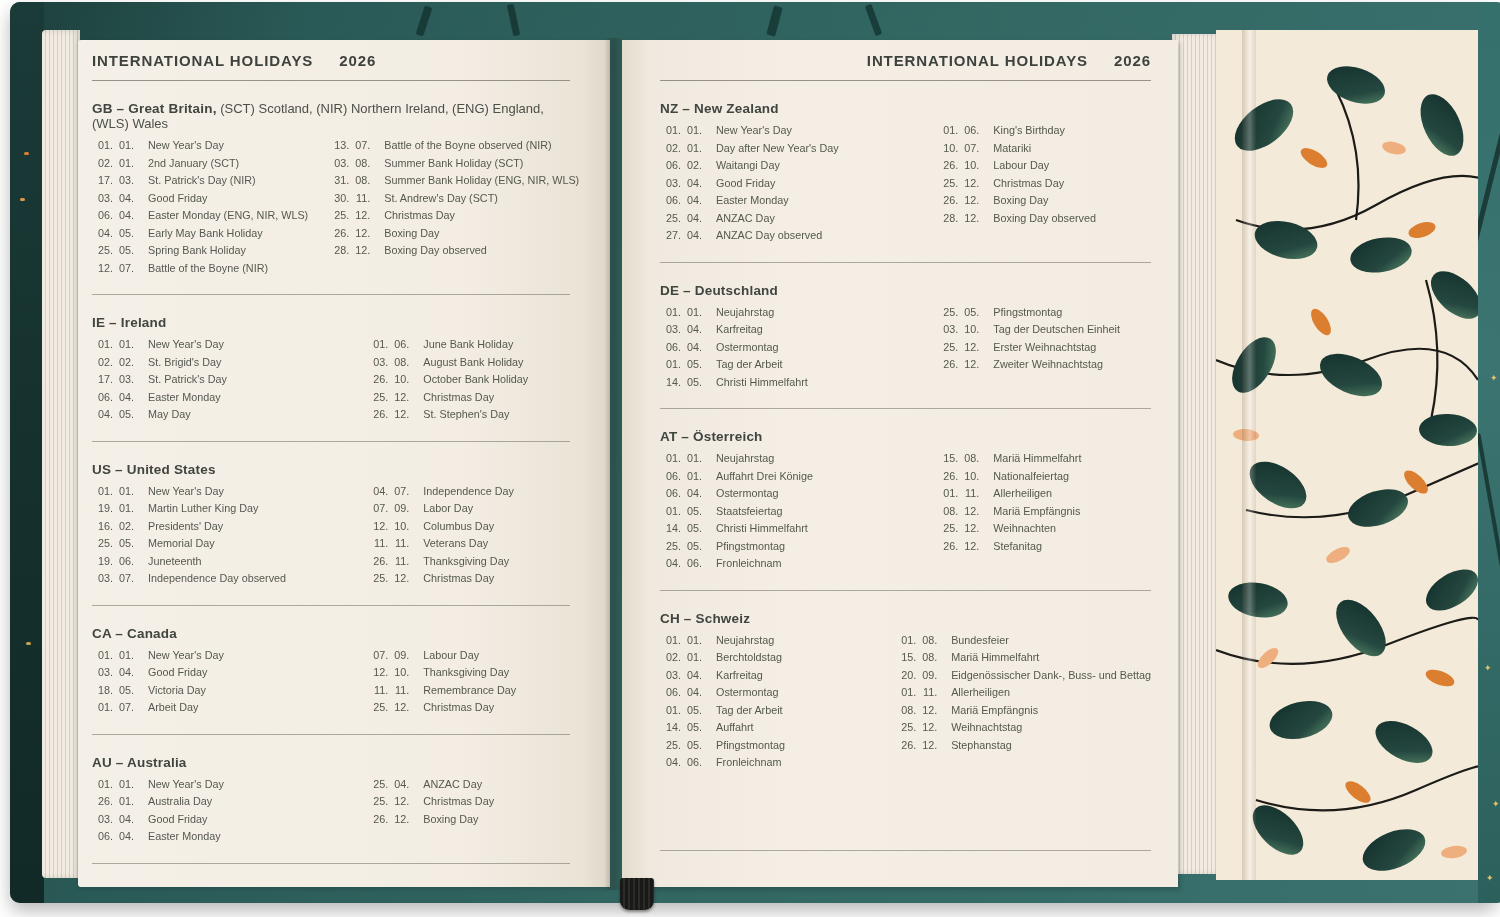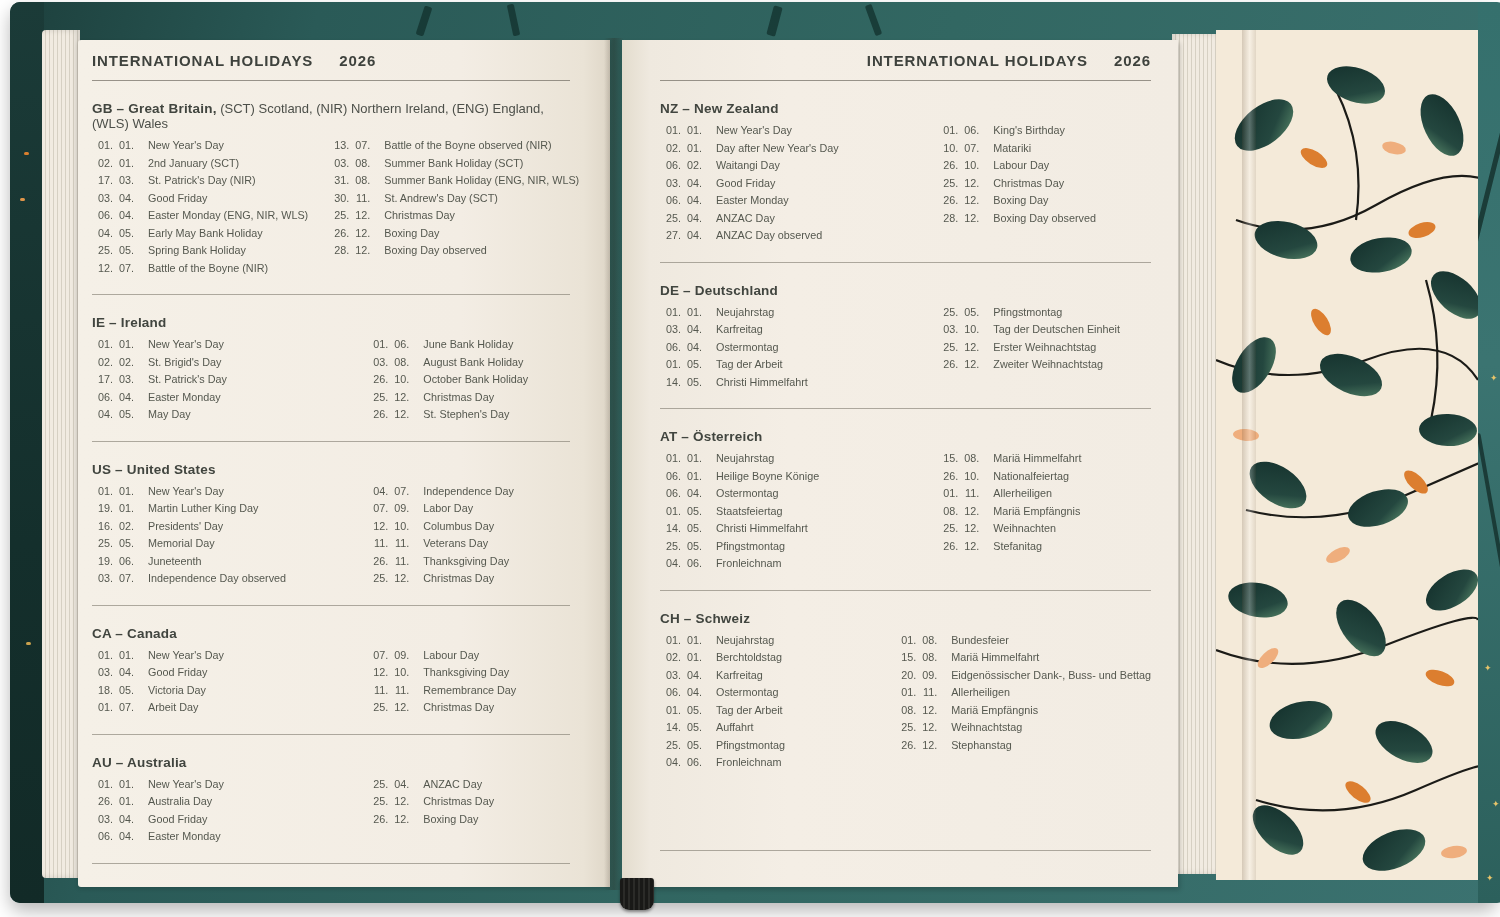--- a/index.html
+++ b/index.html
@@ -710,21 +710,21 @@
                     <span>01.</span>
                     <span>01.</span>
                   </span>
                   <span class="lbl">Neujahrstag</span>
                 </div>
                 <div class="row">
                   <span class="date">
                     <span>06.</span>
                     <span>01.</span>
                   </span>
-                  <span class="lbl">Heilige Boyne Könige</span>
+                  <span class="lbl">Auffahrt Drei Könige</span>
                 </div>
                 <div class="row">
                   <span class="date">
                     <span>06.</span>
                     <span>04.</span>
                   </span>
                   <span class="lbl">Ostermontag</span>
                 </div>
                 <div class="row">
                   <span class="date">

